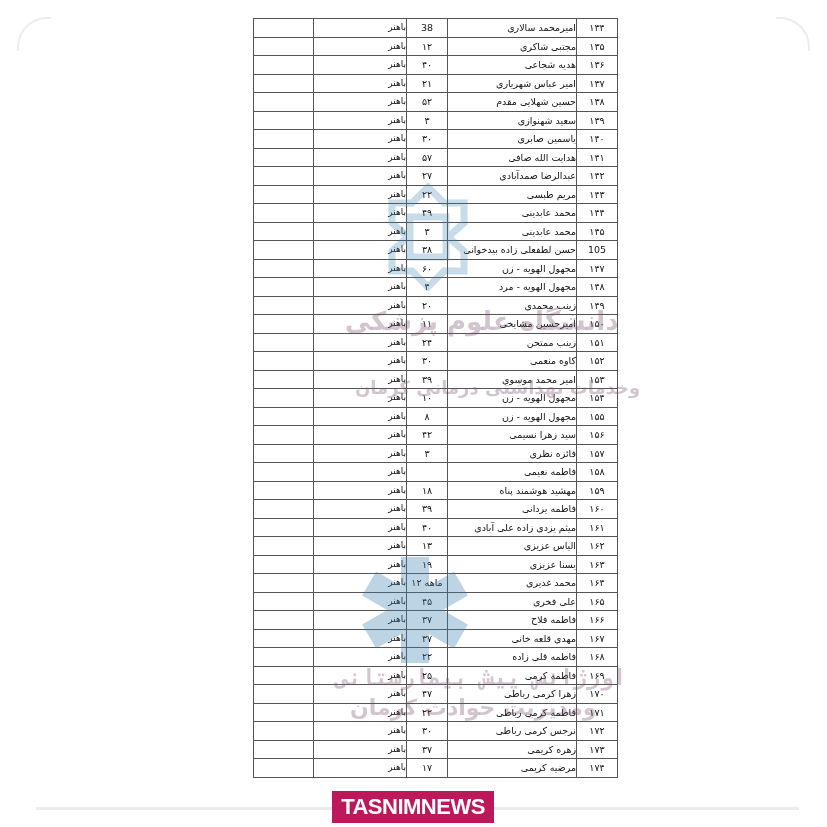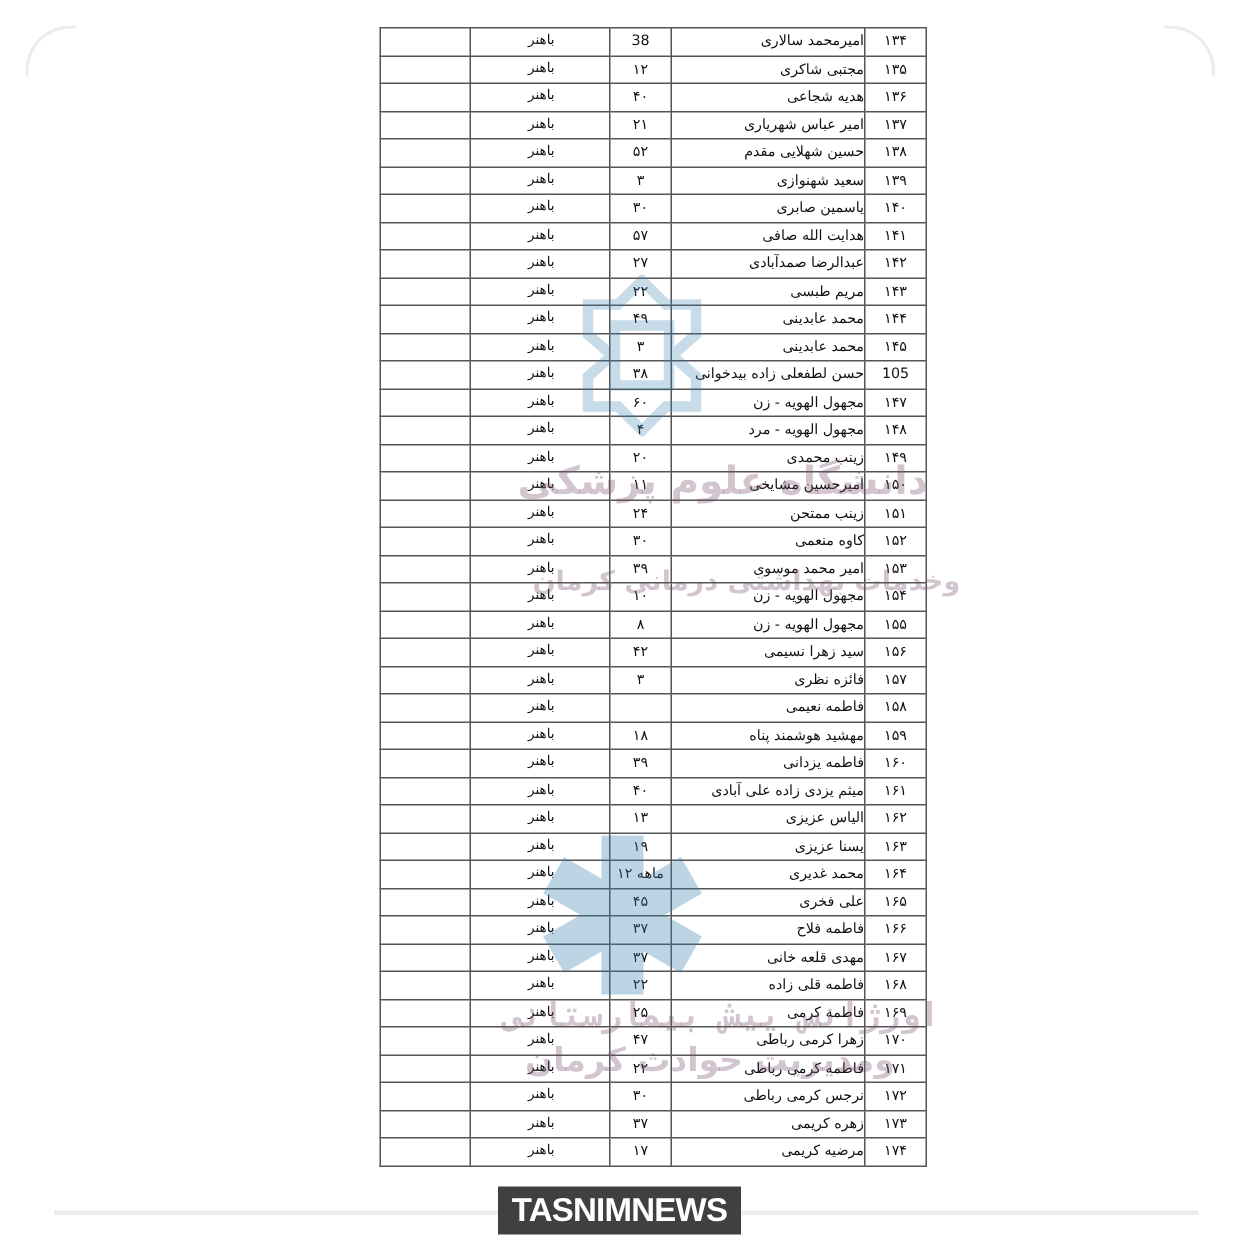--- a/index.html
+++ b/index.html
@@ -4,34 +4,34 @@
 <style>
   html, body { margin: 0; padding: 0; background: #ffffff; }
   body { width: 827px; height: 827px; position: relative; overflow: hidden; font-family: "DejaVu Sans", sans-serif; }
   .corner { position: absolute; width: 32px; height: 32px; border: 2px solid #ececec; }
   .corner.tl { left: 17px; top: 17px; border-right: none; border-bottom: none; border-top-left-radius: 30px; }
   .corner.tr { right: 17px; top: 17px; border-left: none; border-bottom: none; border-top-right-radius: 30px; }
   .table-wrap { position: absolute; left: 253px; top: 18px; width: 363px; }
   table { border-collapse: collapse; width: 363px; table-layout: fixed; direction: ltr; }
   td { border: 1px solid #555; height: 17.5px; padding: 0; font-size: 9.5px; color: #111; line-height: 17px; overflow: hidden; white-space: nowrap; }
   td.c-empty { width: 59px; }
-  td.c-status { width: 93px; text-align: left; padding-left: 38px; box-sizing: border-box; font-size: 9px; }
+  td.c-status { width: 93px; text-align: right; padding-left: 38px; box-sizing: border-box; font-size: 9px; }
   td.c-age { width: 40px; text-align: center; }
   td.c-name { width: 128px; text-align: right; direction: rtl; }
   td.c-num { width: 40px; text-align: center; }
   table { border: 1.5px solid #444; }
   .wm-logo1 { position: absolute; left: 388px; top: 183px; width: 80px; height: 108px; opacity: 0.28; }
   .wm-text { position: absolute; color: rgba(120,80,110,0.33); font-weight: bold; direction: rtl; white-space: nowrap; font-family: "DejaVu Sans", sans-serif; }
   .wm-t1 { left: 345px; top: 306px; font-size: 26px; }
   .wm-t2 { left: 355px; top: 335px; font-size: 18px; margin-top: 42px; }
   .wm-logo2 { position: absolute; left: 355px; top: 555px; width: 120px; height: 110px; opacity: 0.33; }
   .wm-t3 { left: 335px; top: 665px; font-size: 22px; font-family: Liberation Mono, monospace; }
   .wm-t4 { left: 350px; top: 695px; font-size: 22px; }
   .footer-line { position: absolute; left: 36px; right: 28px; top: 807px; height: 3px; background: #ececec; }
-  .brand { position: absolute; left: 332px; top: 791px; width: 162px; height: 32px; background: #404040; color: #fff; font-family: "Liberation Sans", sans-serif; font-weight: bold; font-size: 22px; line-height: 32px; text-align: center; letter-spacing: -0.5px; }
+  .brand { position: absolute; left: 332px; top: 791px; width: 162px; height: 32px; background: #be185d; color: #fff; font-family: "Liberation Sans", sans-serif; font-weight: bold; font-size: 22px; line-height: 32px; text-align: center; letter-spacing: -0.5px; }
 </style>
 </head>
 <body>
 
 <div class="corner tl"></div>
 <div class="corner tr"></div>
 
 <div class="table-wrap">
   <table>
     <tbody id="tbody">

